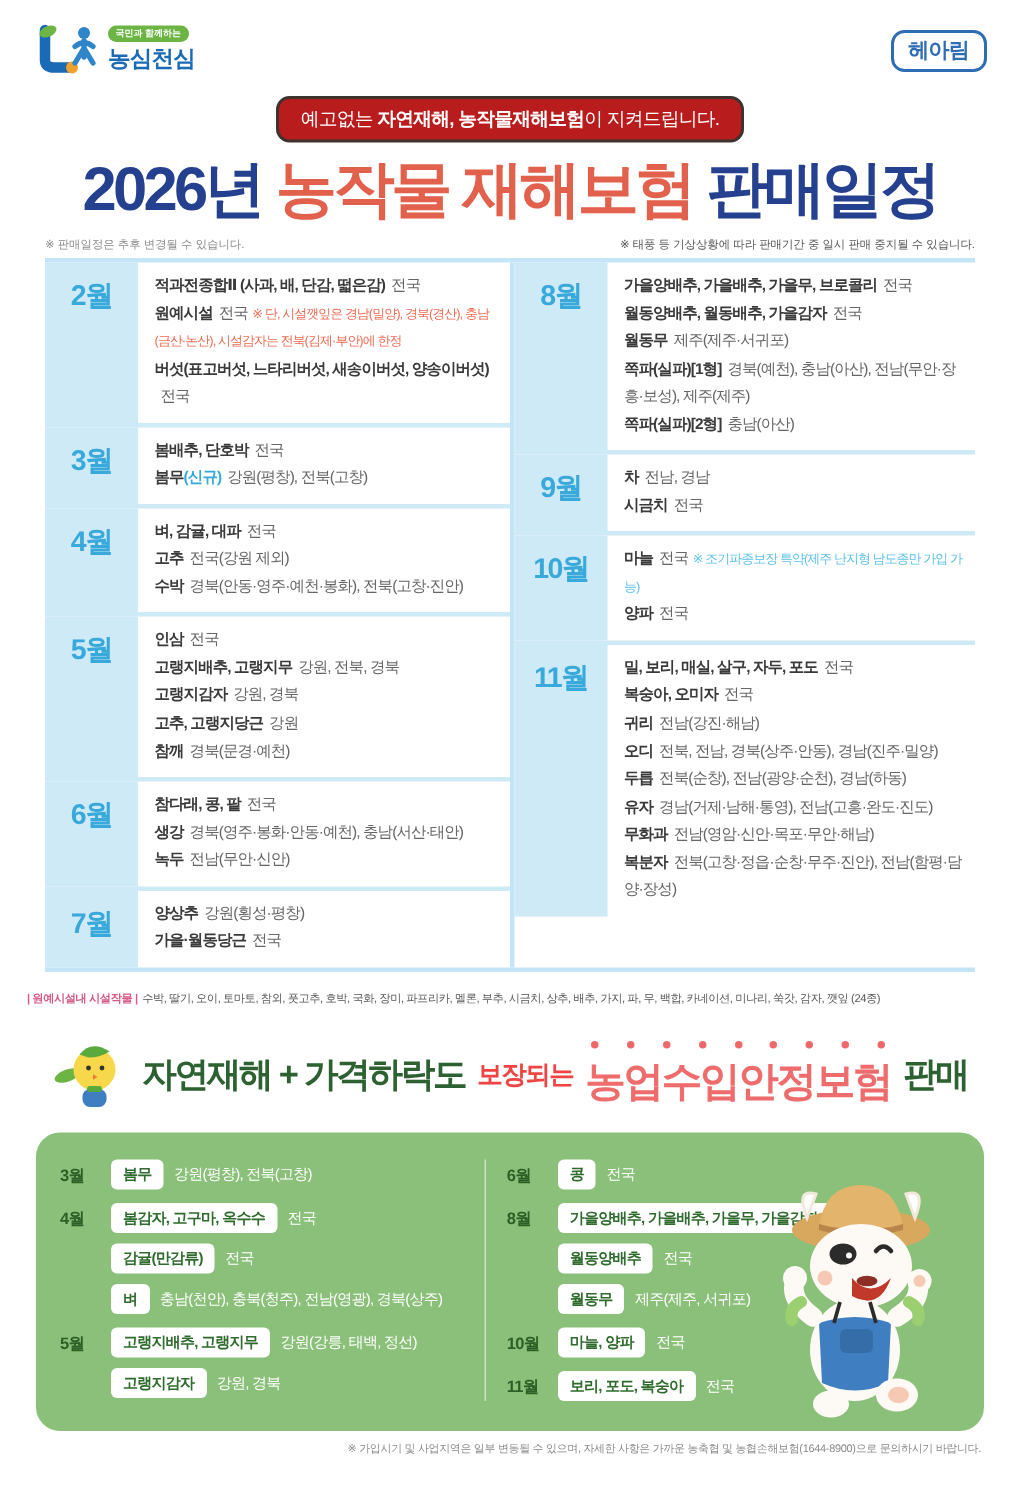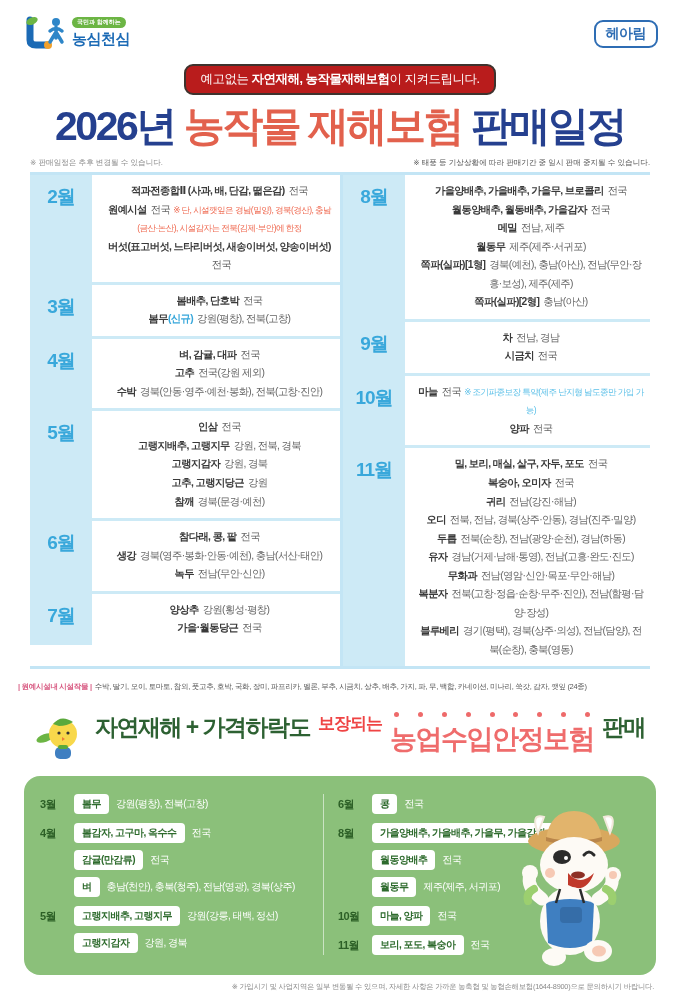--- a/index.html
+++ b/index.html
@@ -24,31 +24,31 @@
   .subnotes { display:flex; justify-content:space-between; margin:9px 30px 4px 30px; font-size:7.6px; color:#8a8a8a; }
   .subnotes .rn { color:#555; }
   
   .sched { display:flex; margin:3px 30px 0 30px; border-top:3px solid #c3e5f5; border-bottom:3px solid #c3e5f5; }
   .col { width:50%; }
   .col.right { border-left:3px solid #c3e5f5; }
   .mrow { display:flex; border-bottom:3px solid #cdeaf6; }
   .mrow:last-child { border-bottom:none; }
   .mcell { width:62px; flex-shrink:0; background:#cdeaf6; color:#39a8db; font-size:19px; font-weight:700; text-align:center; padding-top:9px; letter-spacing:-1px; }
   .mcontent { flex:1; padding:7px 4px 7px 11px; }
-  .iline { font-size:10.3px; line-height:1.8; letter-spacing:-0.6px;text-align:center; }
+  .iline { font-size:10.3px; line-height:1.8; letter-spacing:-0.6px; }
   .crop { font-weight:800; color:#3a3a3a; }
   .reg { color:#666; margin-left:4px; }
   .sfx { color:#39a8db; font-weight:800; }
   .nred { color:#ef6950; font-size:8.6px; margin-left:3px; }
   .nblue { color:#5cc0e8; font-size:8.6px; margin-left:3px; }
   
   .facility { margin:13px 18px 0 18px; font-size:7.5px; color:#555; letter-spacing:-0.3px; }
   .fac-label { color:#d85a82; font-weight:800; margin-right:3px; }
   
-  .income-head { display:flex; justify-content:center; gap:8px; margin-top:20px; }
+  .income-head { display:flex; justify-content:center; align-items:center; gap:8px; margin-top:20px; }
   .ih-pre { font-size:23px; font-weight:800; color:#2d6132; letter-spacing:-1.5px; }
   .ih-mid { font-size:17px; font-weight:700; color:#ef4444; letter-spacing:-1px; }
   .ih-hl-wrap { position:relative; padding-top:9px; }
   .ih-hl { font-size:27px; font-weight:800; color:#ef6c6c; letter-spacing:-1.5px; }
   .dots { position:absolute; top:0; left:4px; right:4px; display:flex; justify-content:space-between; }
   .dots span { width:5px; height:5px; border-radius:50%; background:#ee6a6a; }
   .ih-post { font-size:23px; font-weight:800; color:#2d6132; letter-spacing:-1.5px; }
   
   .panel { position:relative; margin:12px 24px 0 24px; background:#8bc07a; border-radius:16px; padding:18px 12px 20px 16px; display:flex; min-height:172px; }
   .pcol { display:flex; flex-direction:column; gap:9px; }
@@ -144,21 +144,20 @@
           <div class="iline"><span class="crop">가을·월동당근</span><span class="reg">전국</span></div>
         </div>
       </div>
     </div>
   <div class="col right" id="col-right">
       <div class="mrow">
         <div class="mcell">8월</div>
         <div class="mcontent">
           <div class="iline"><span class="crop">가을양배추, 가을배추, 가을무, 브로콜리</span><span class="reg">전국</span></div>
           <div class="iline"><span class="crop">월동양배추, 월동배추, 가을감자</span><span class="reg">전국</span></div>
-          <div class="iline"><span class="crop">메밀</span><span class="reg">전남, 제주</span></div>
           <div class="iline"><span class="crop">월동무</span><span class="reg">제주(제주·서귀포)</span></div>
           <div class="iline"><span class="crop">쪽파(실파)[1형]</span><span class="reg">경북(예천), 충남(아산), 전남(무안·장흥·보성), 제주(제주)</span></div>
           <div class="iline"><span class="crop">쪽파(실파)[2형]</span><span class="reg">충남(아산)</span></div>
         </div>
       </div>
       <div class="mrow">
         <div class="mcell">9월</div>
         <div class="mcontent">
           <div class="iline"><span class="crop">차</span><span class="reg">전남, 경남</span></div>
           <div class="iline"><span class="crop">시금치</span><span class="reg">전국</span></div>
@@ -175,21 +174,20 @@
         <div class="mcell">11월</div>
         <div class="mcontent">
           <div class="iline"><span class="crop">밀, 보리, 매실, 살구, 자두, 포도</span><span class="reg">전국</span></div>
           <div class="iline"><span class="crop">복숭아, 오미자</span><span class="reg">전국</span></div>
           <div class="iline"><span class="crop">귀리</span><span class="reg">전남(강진·해남)</span></div>
           <div class="iline"><span class="crop">오디</span><span class="reg">전북, 전남, 경북(상주·안동), 경남(진주·밀양)</span></div>
           <div class="iline"><span class="crop">두릅</span><span class="reg">전북(순창), 전남(광양·순천), 경남(하동)</span></div>
           <div class="iline"><span class="crop">유자</span><span class="reg">경남(거제·남해·통영), 전남(고흥·완도·진도)</span></div>
           <div class="iline"><span class="crop">무화과</span><span class="reg">전남(영암·신안·목포·무안·해남)</span></div>
           <div class="iline"><span class="crop">복분자</span><span class="reg">전북(고창·정읍·순창·무주·진안), 전남(함평·담양·장성)</span></div>
-          <div class="iline"><span class="crop">블루베리</span><span class="reg">경기(평택), 경북(상주·의성), 전남(담양), 전북(순창), 충북(영동)</span></div>
         </div>
       </div>
     </div>
 </div>
 
 <div class="facility">
   <span class="fac-label">| 원예시설내 시설작물 |</span><span>수박, 딸기, 오이, 토마토, 참외, 풋고추, 호박, 국화, 장미, 파프리카, 멜론, 부추, 시금치, 상추, 배추, 가지, 파, 무, 백합, 카네이션, 미나리, 쑥갓, 감자, 깻잎 (24종)</span>
 </div>
 
 <div class="income-head">

